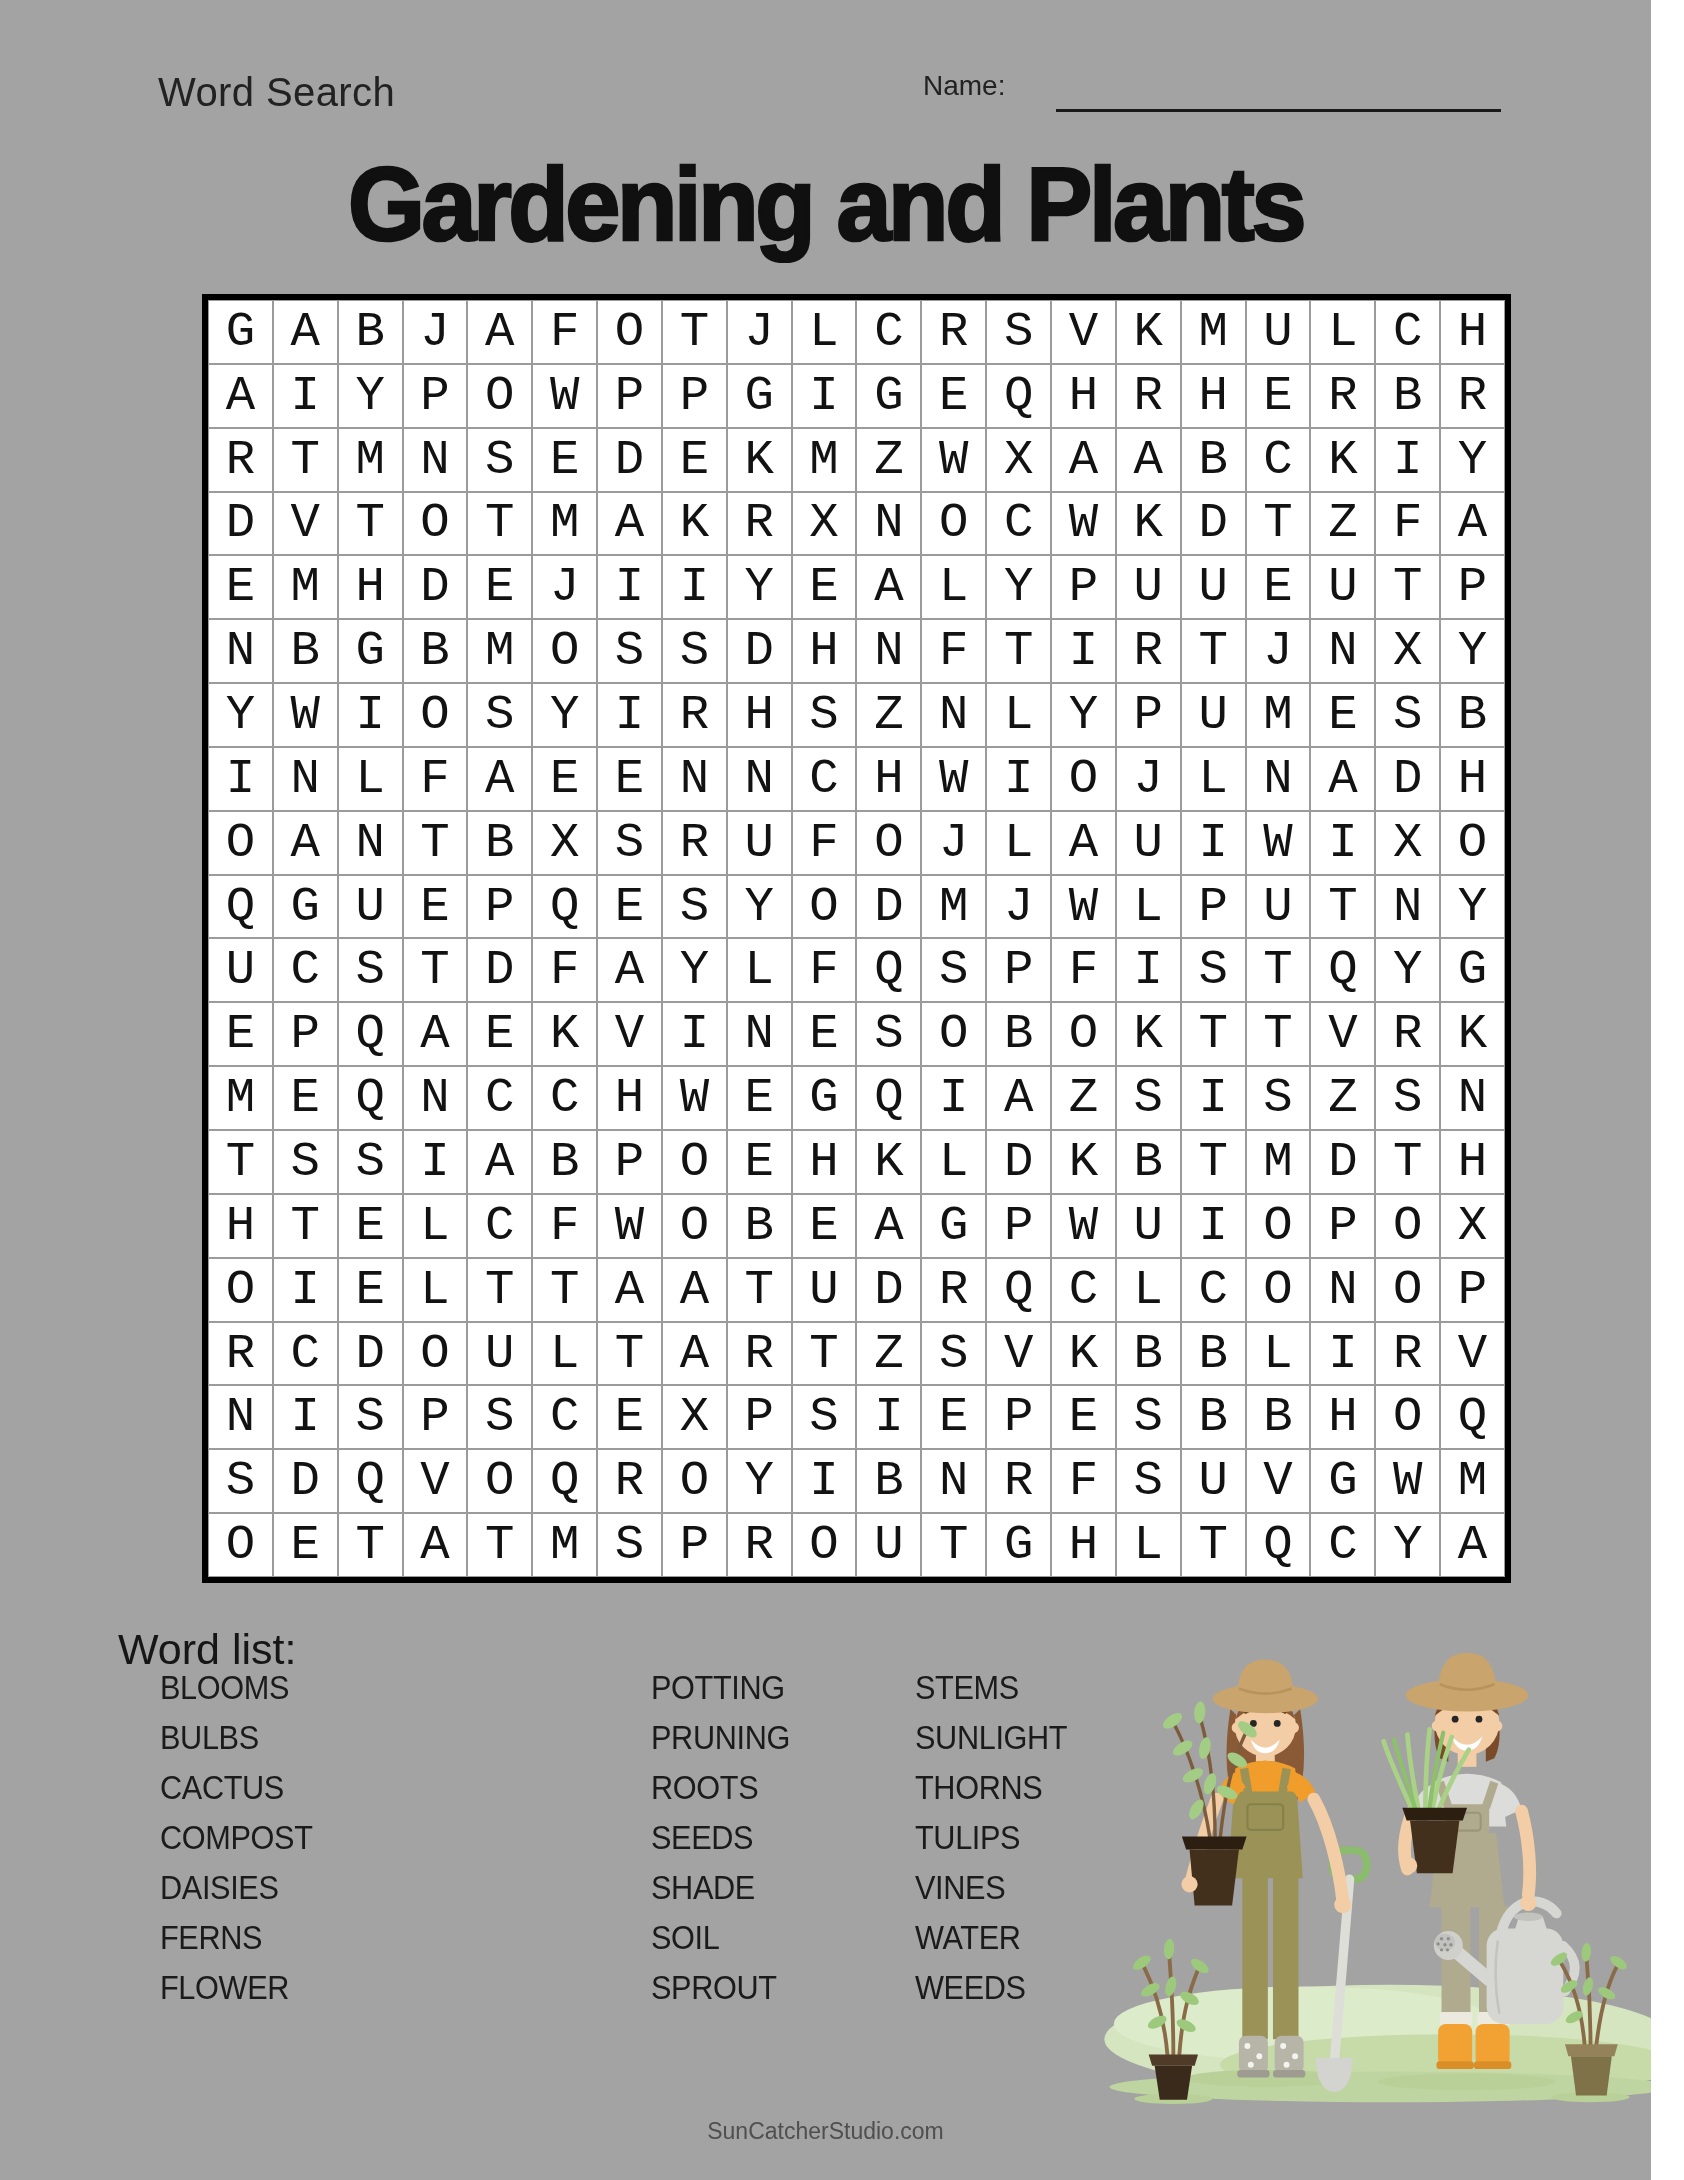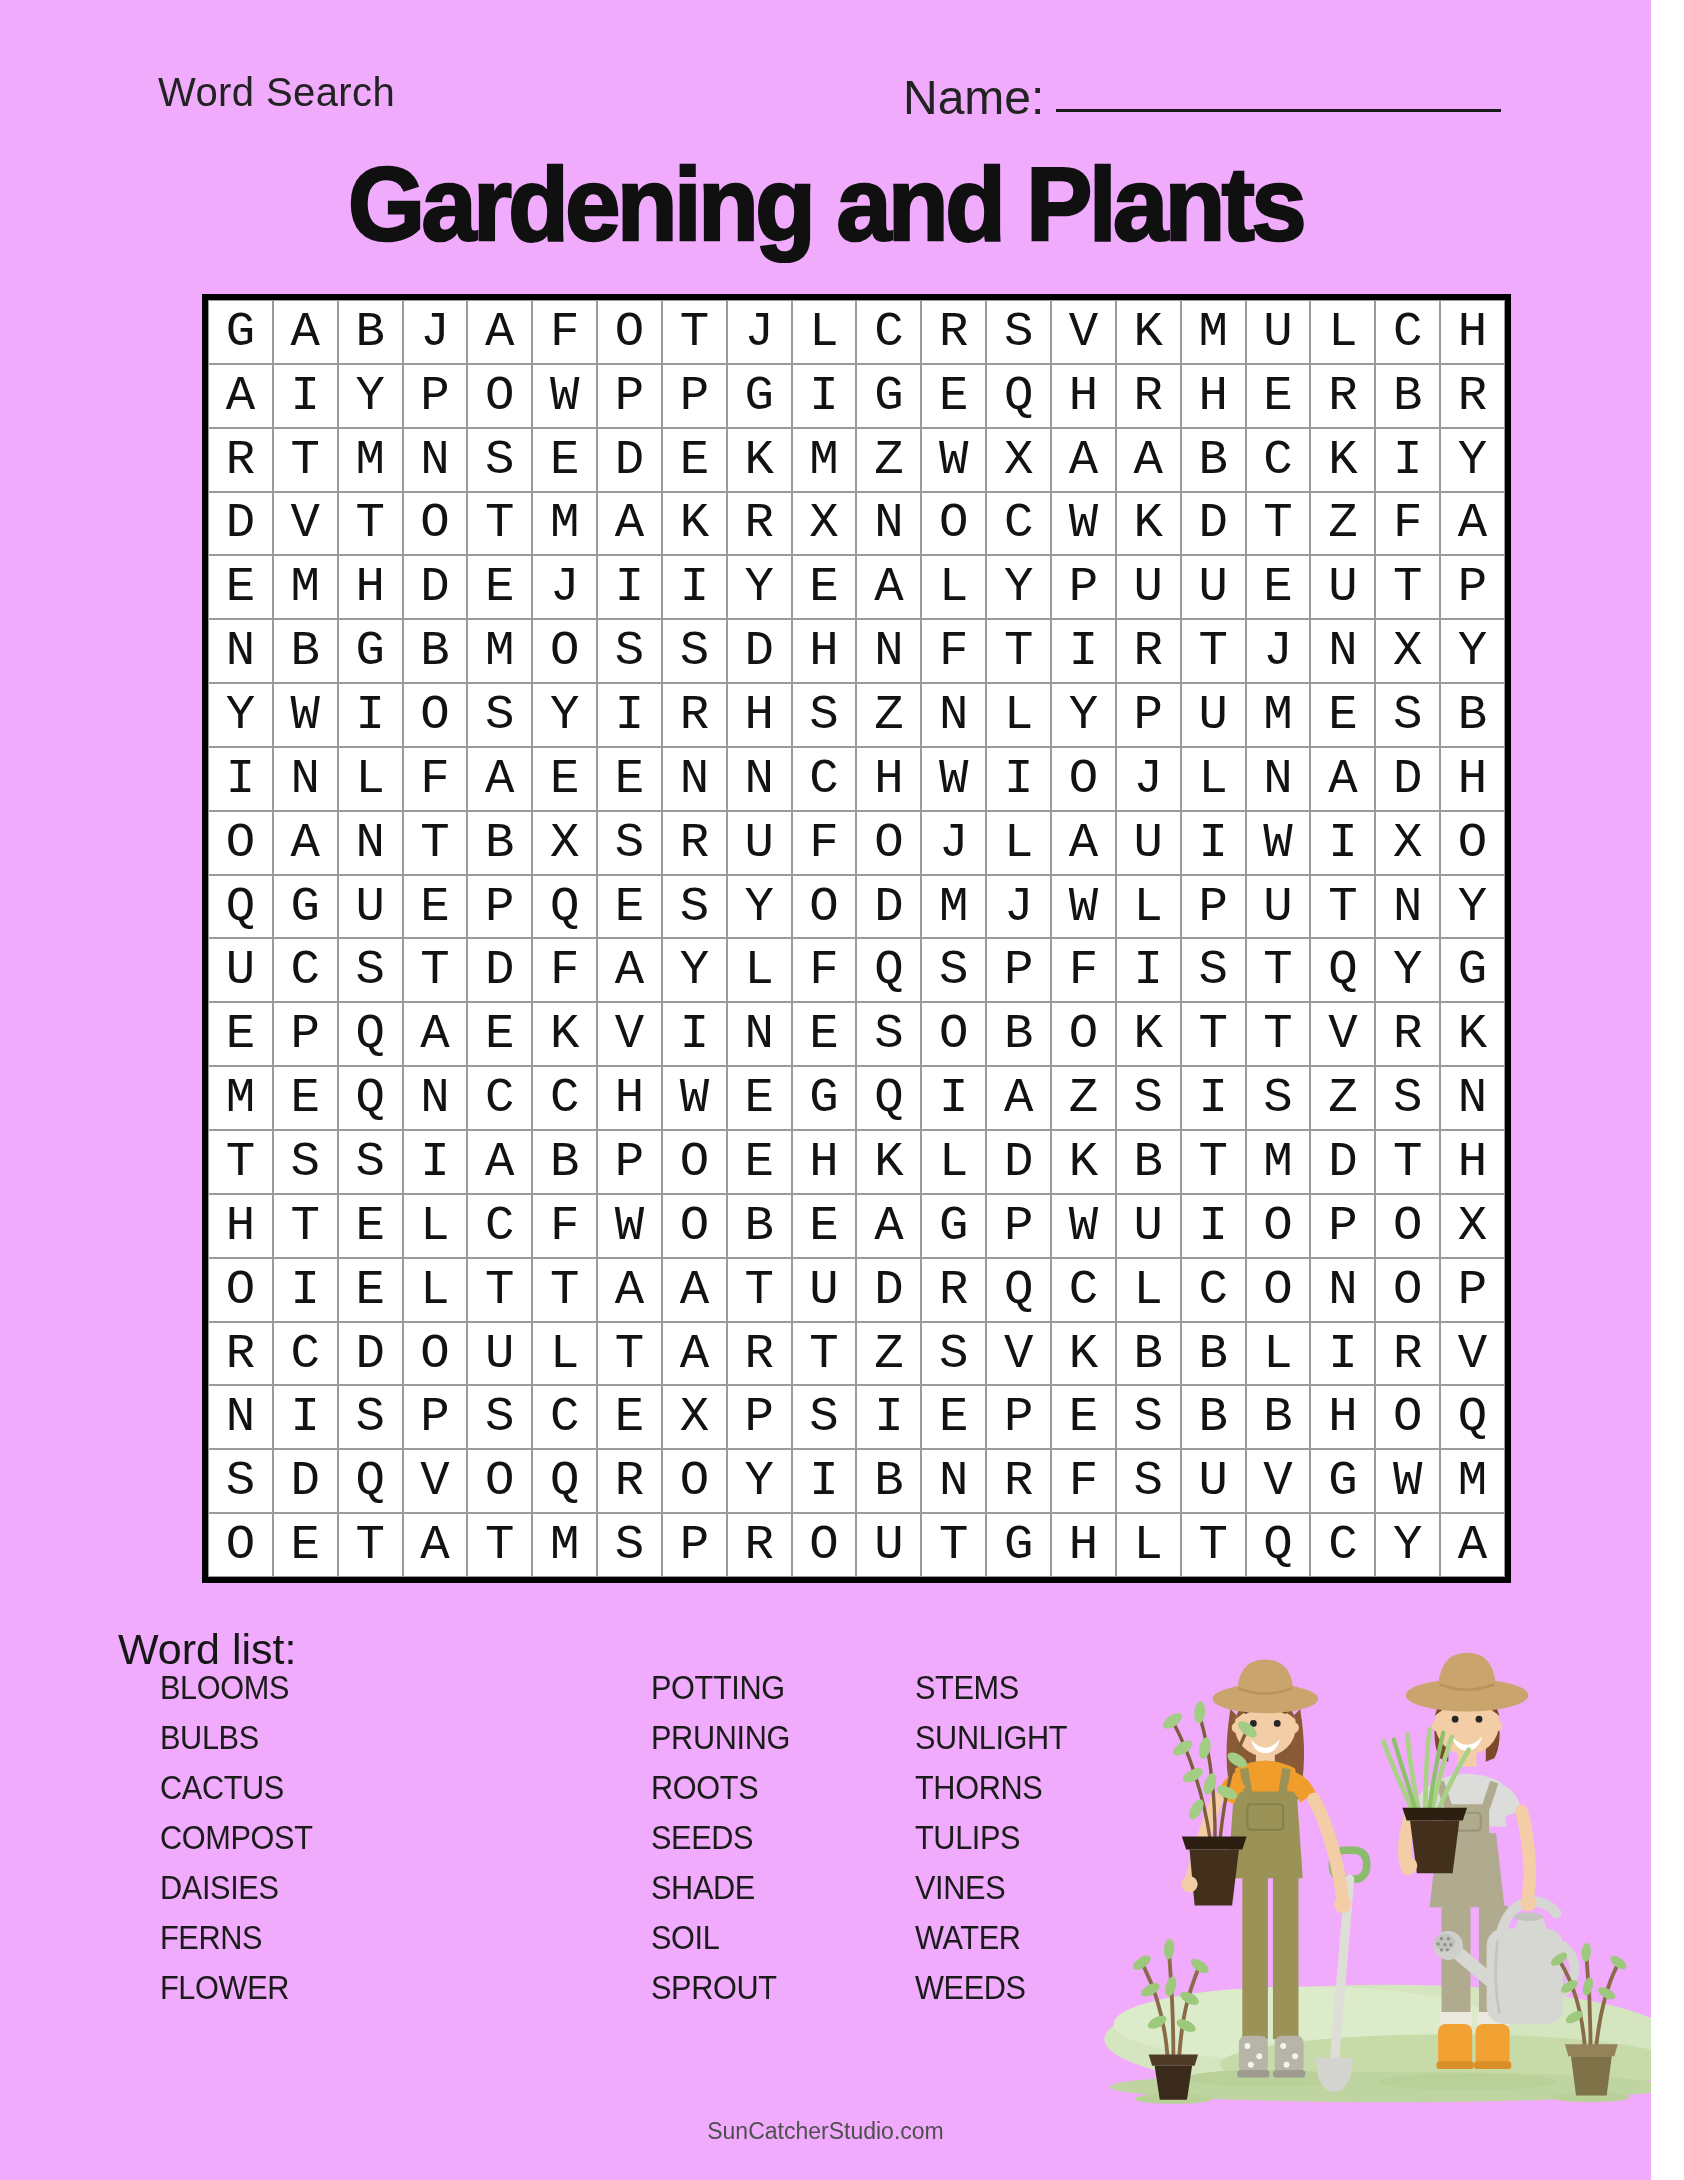--- a/index.html
+++ b/index.html
@@ -1,21 +1,21 @@
 <!DOCTYPE html>
 <html style="font-size:13.6px"><head>
 <meta charset="utf-8">
 <style>
   html,body{margin:0;padding:0;background:#ffffff;}
-  .page{position:relative;width:1651px;height:2181px;background:#f0abfc;overflow:hidden;
+  .page{position:relative;width:1651px;height:2181px;background:#a3a3a3;overflow:hidden;
         font-family:"Liberation Sans",sans-serif;color:#1c1c1c;}
 
   
   .ws-label{position:absolute;left:158px;top:70px;font-size:40px;letter-spacing:0.4px;color:#222;}
-  .name-label{position:absolute;left:903px;top:70px;font-size:48px;color:#222;}
+  .name-label{position:absolute;left:923px;top:70px;font-size:28px;color:#222;}
   .name-line{position:absolute;left:1056px;top:109px;width:445px;height:0;
              border-bottom:3.4px solid #1a1a1a;}
 
   
   .title{position:absolute;left:0;top:147px;width:100%;text-align:center;
          font-size:99px;font-weight:900;letter-spacing:-3.4px;color:#101010;
          -webkit-text-stroke:2.6px #101010;transform:scaleY(1.05);}
 
   
   .grid{position:absolute;left:202px;top:294px;width:1309px;height:1289px;

